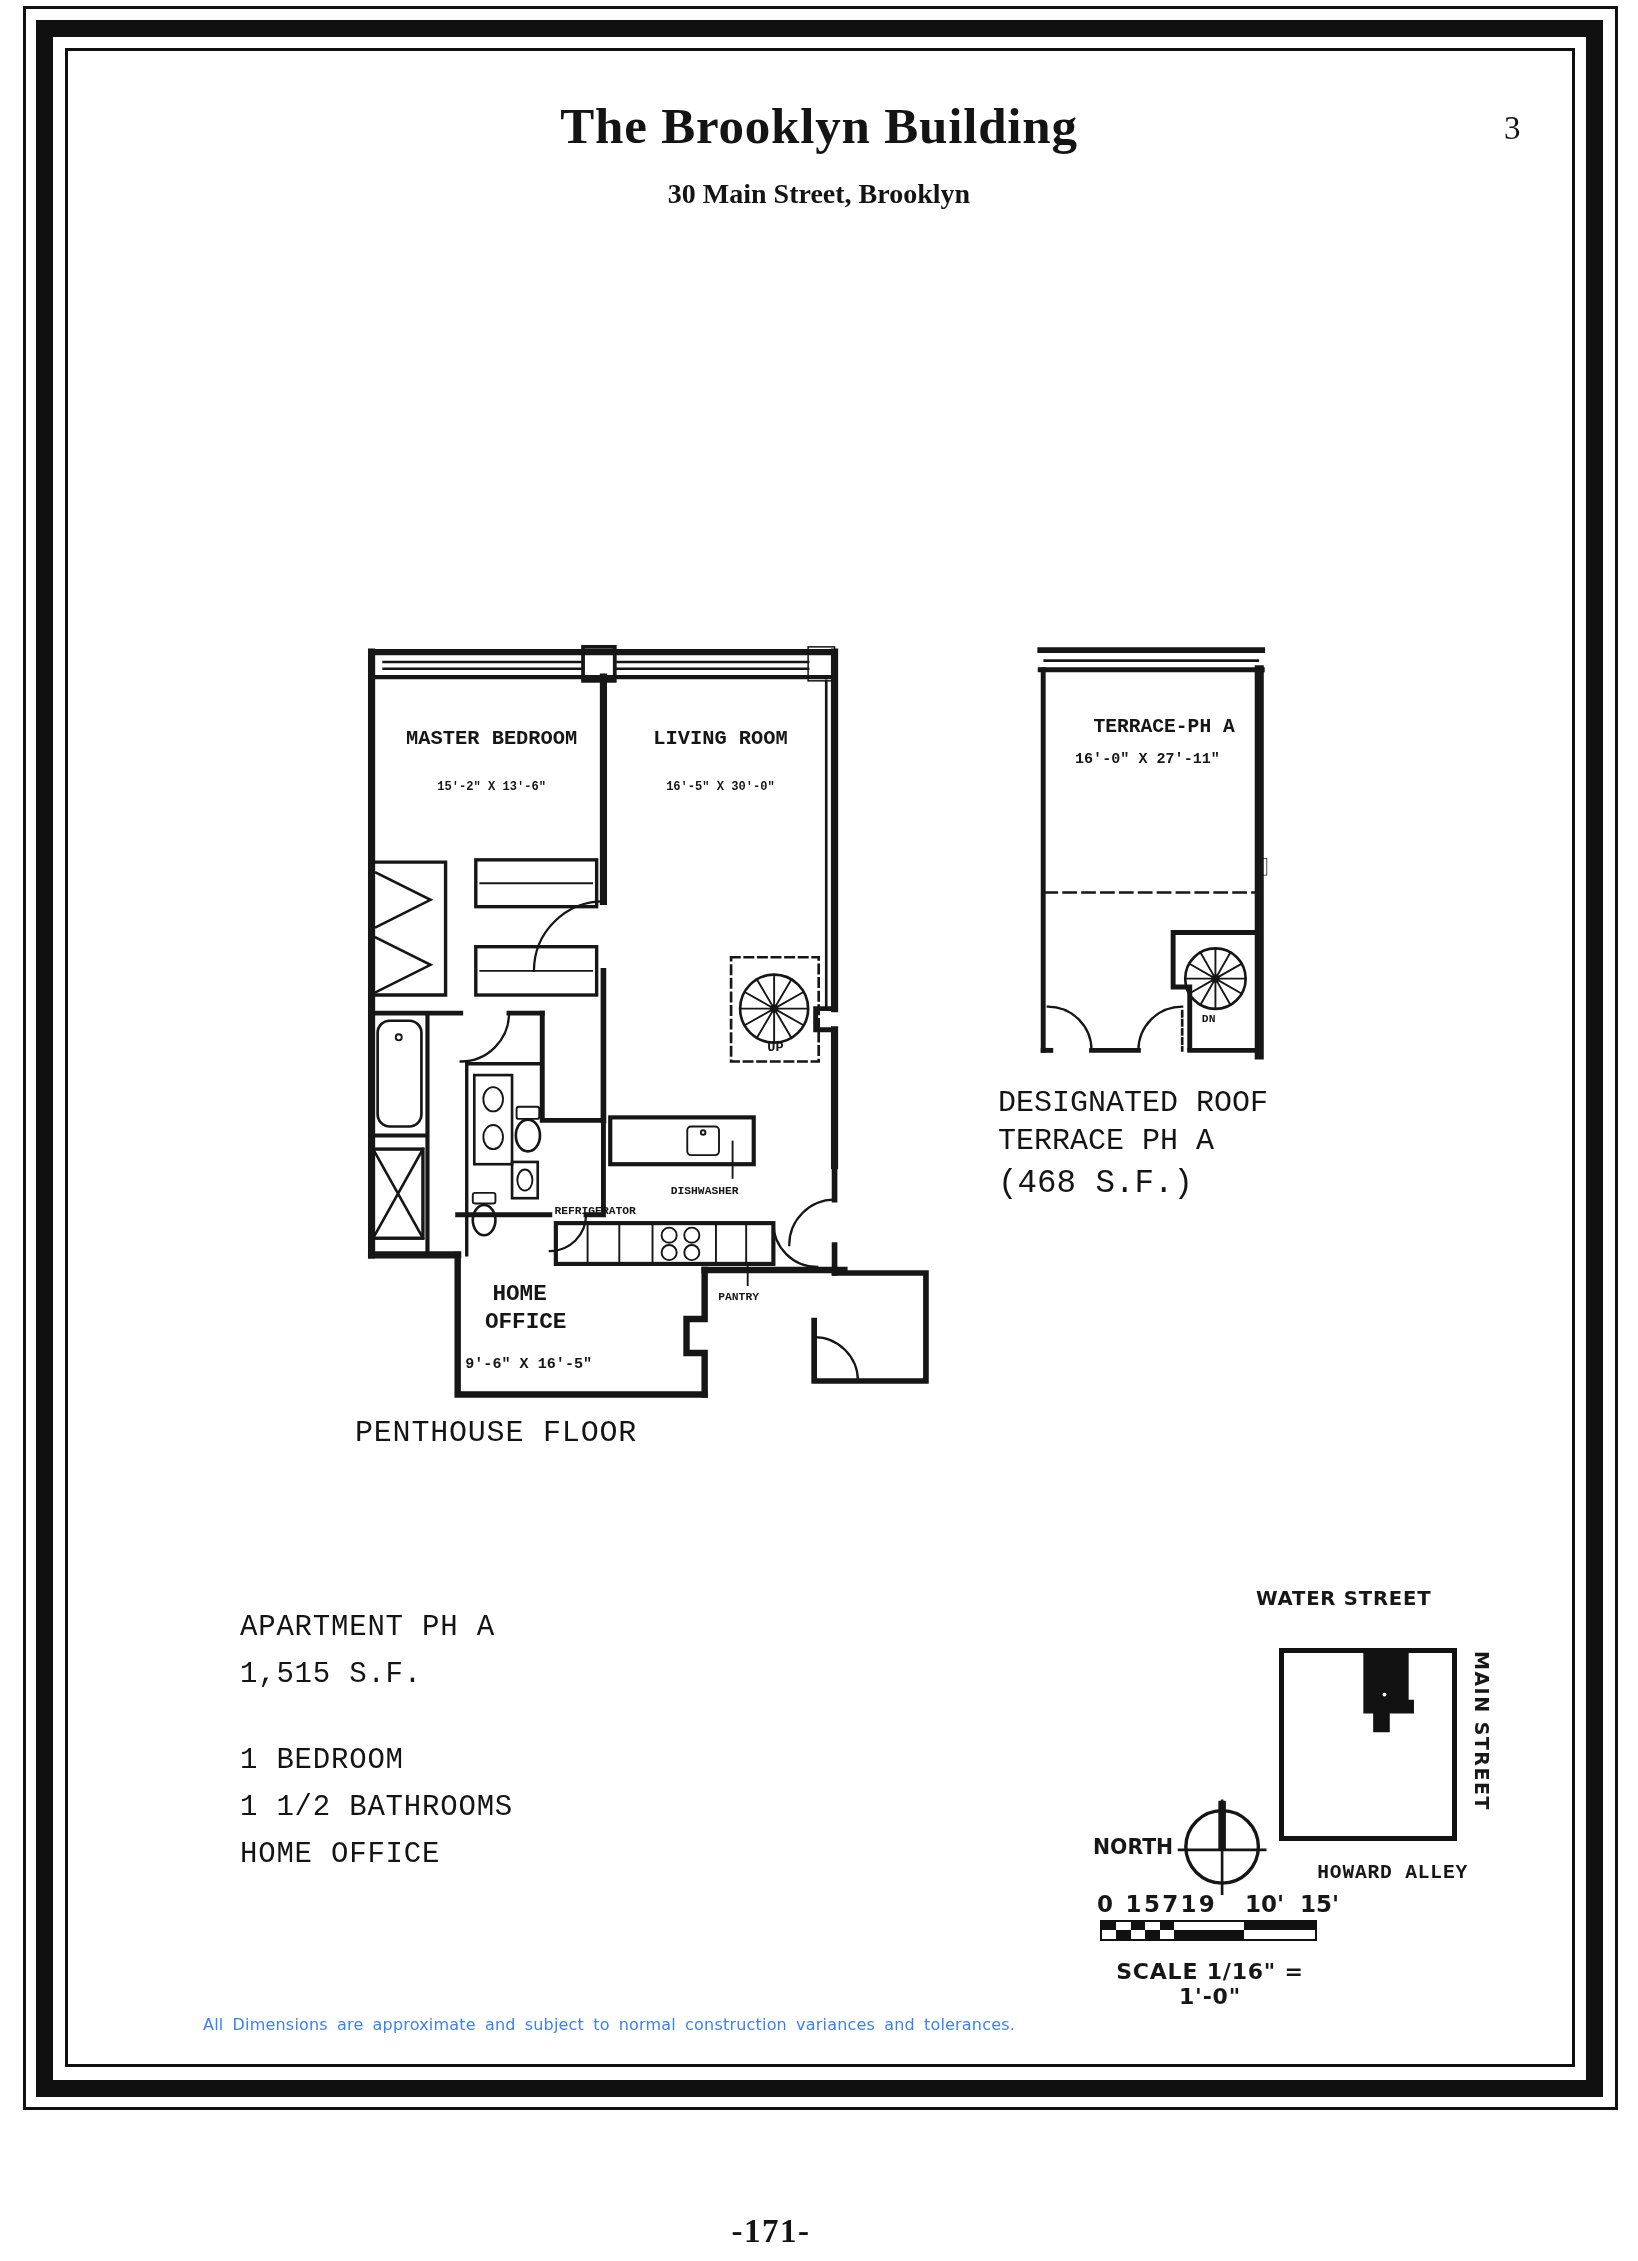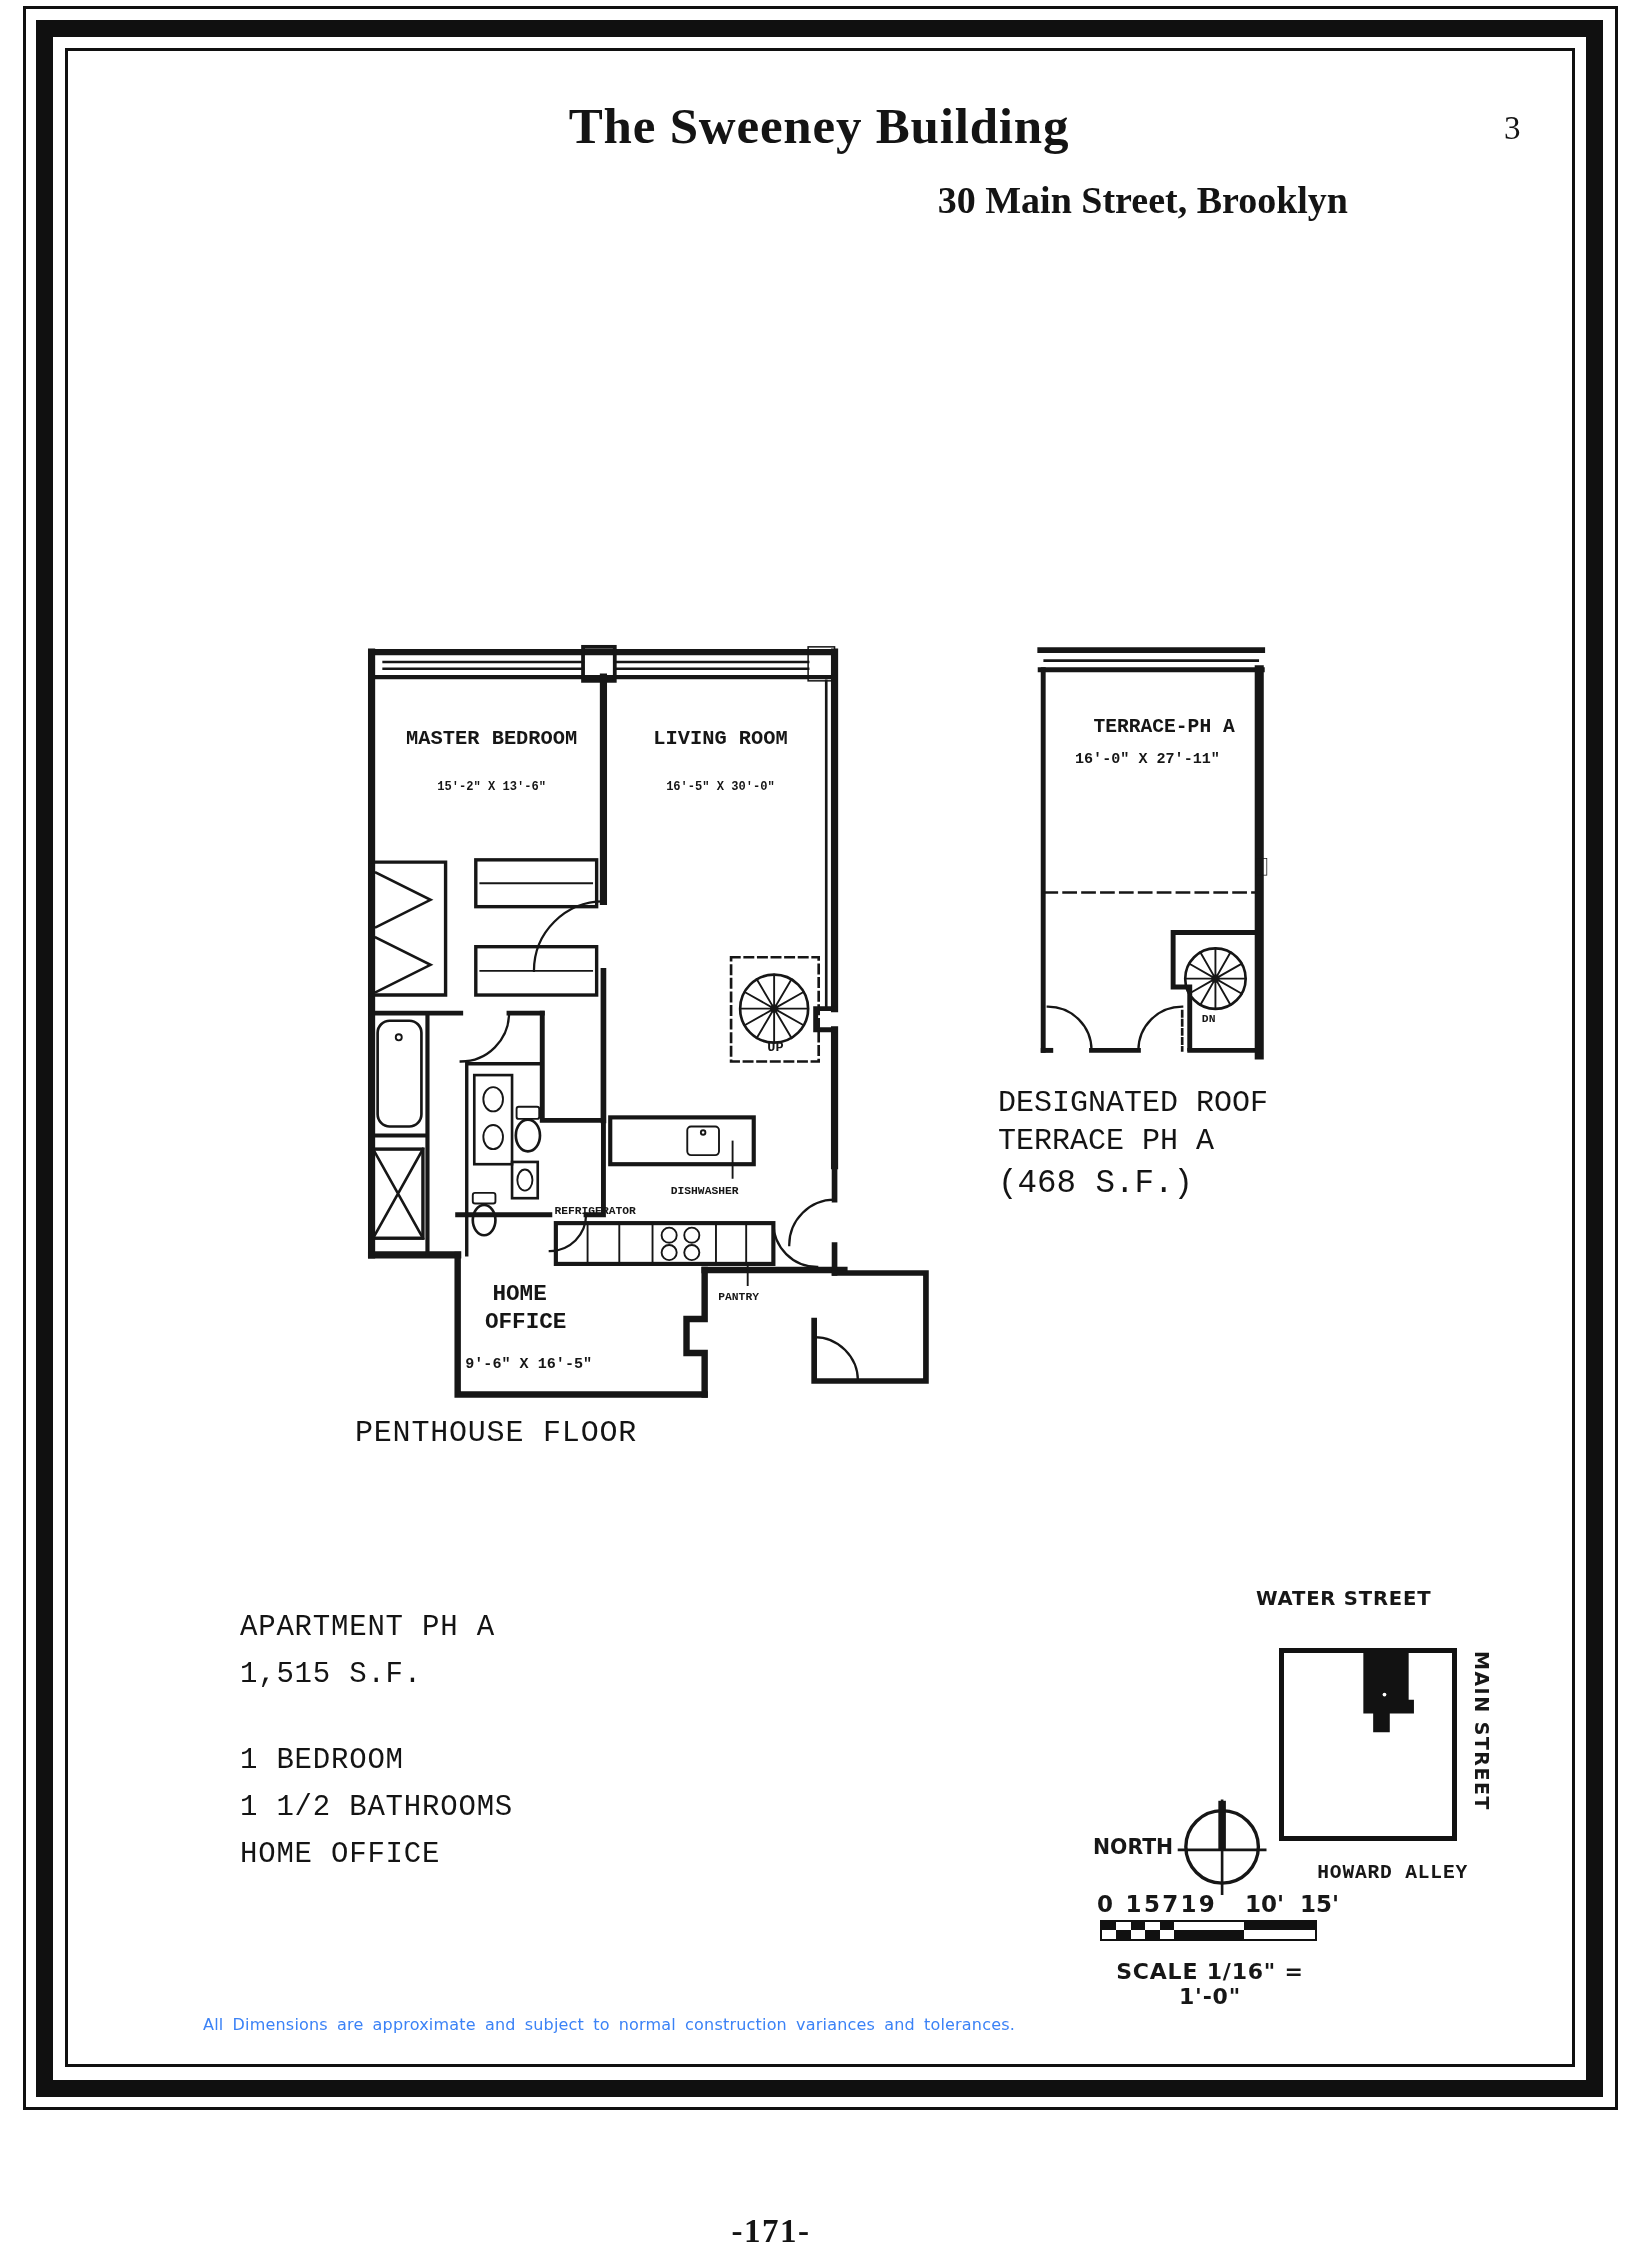--- a/index.html
+++ b/index.html
@@ -8,22 +8,22 @@
   
   .frame-outer{position:absolute;left:23px;top:6px;width:1595px;height:2104px;
                border:3px solid #101010;box-sizing:border-box;}
   .frame-thick{position:absolute;left:36px;top:19.6px;width:1567px;height:2077px;
                border:17.4px solid #101010;box-sizing:border-box;}
   .frame-inner{position:absolute;left:65px;top:48px;width:1510px;height:2019px;
                border:3.8px solid #101010;box-sizing:border-box;}
   .abs{position:absolute;}
   .title{left:290px;top:97px;width:1058px;text-align:center;
          font-size:51px;font-weight:bold;letter-spacing:0.8px;}
-  .subtitle{left:290px;top:178px;width:1058px;text-align:right;
-            font-size:38px;font-weight:bold;}
+  .subtitle{left:290px;top:178px;width:1058px;text-align:center;
+            font-size:28px;font-weight:bold;}
   .corner-num{left:1504px;top:110px;font-size:33px;}
   .mono{font-family:"Liberation Mono",monospace;}
   .floor-label{left:355px;top:1416px;width:363px;font-size:30px;letter-spacing:0.8px;}
   .caption-roof{left:998px;top:1084px;width:348px;text-align:left;font-size:30px;line-height:38px;}
   .caption-sf{font-size:32.5px;margin-top:4.5px;}
   .apt-line{left:240px;font-size:29px;letter-spacing:0.8px;}
   .hand{font-family:"DejaVu Sans",sans-serif;font-weight:bold;color:#171717;}
   .street-top{left:1256px;top:1587px;width:204px;font-size:19.6px;letter-spacing:0.8px;}
   .street-right{left:1471px;top:1651px;height:227px;font-size:19px;letter-spacing:1.5px;
                 writing-mode:vertical-rl;}
@@ -53,21 +53,21 @@
 </style>
 </head>
 <body>
 
 <div class="page">
 
   <div class="frame-outer"></div>
   <div class="frame-thick"></div>
   <div class="frame-inner"></div>
 
-  <div class="abs title">The Sweeney Building</div>
+  <div class="abs title">The Brooklyn Building</div>
   <div class="abs subtitle">30 Main Street, Brooklyn</div>
   <div class="abs corner-num">3</div>
 
   <svg class="abs" style="left:361px;top:637px;" width="574" height="778" viewBox="0 0 760 1030">
     <g class="ink">
 
       <path class="w8" d="M 14 20 H 627"></path>
       <path class="w3" d="M 30 33 H 294 M 336 33 H 592 M 30 42 H 294 M 336 42 H 592"></path>
       <path class="w5" d="M 14 53 H 627"></path>
       <rect x="294" y="13" width="42" height="45" fill="#fff" stroke-width="5"></rect>

